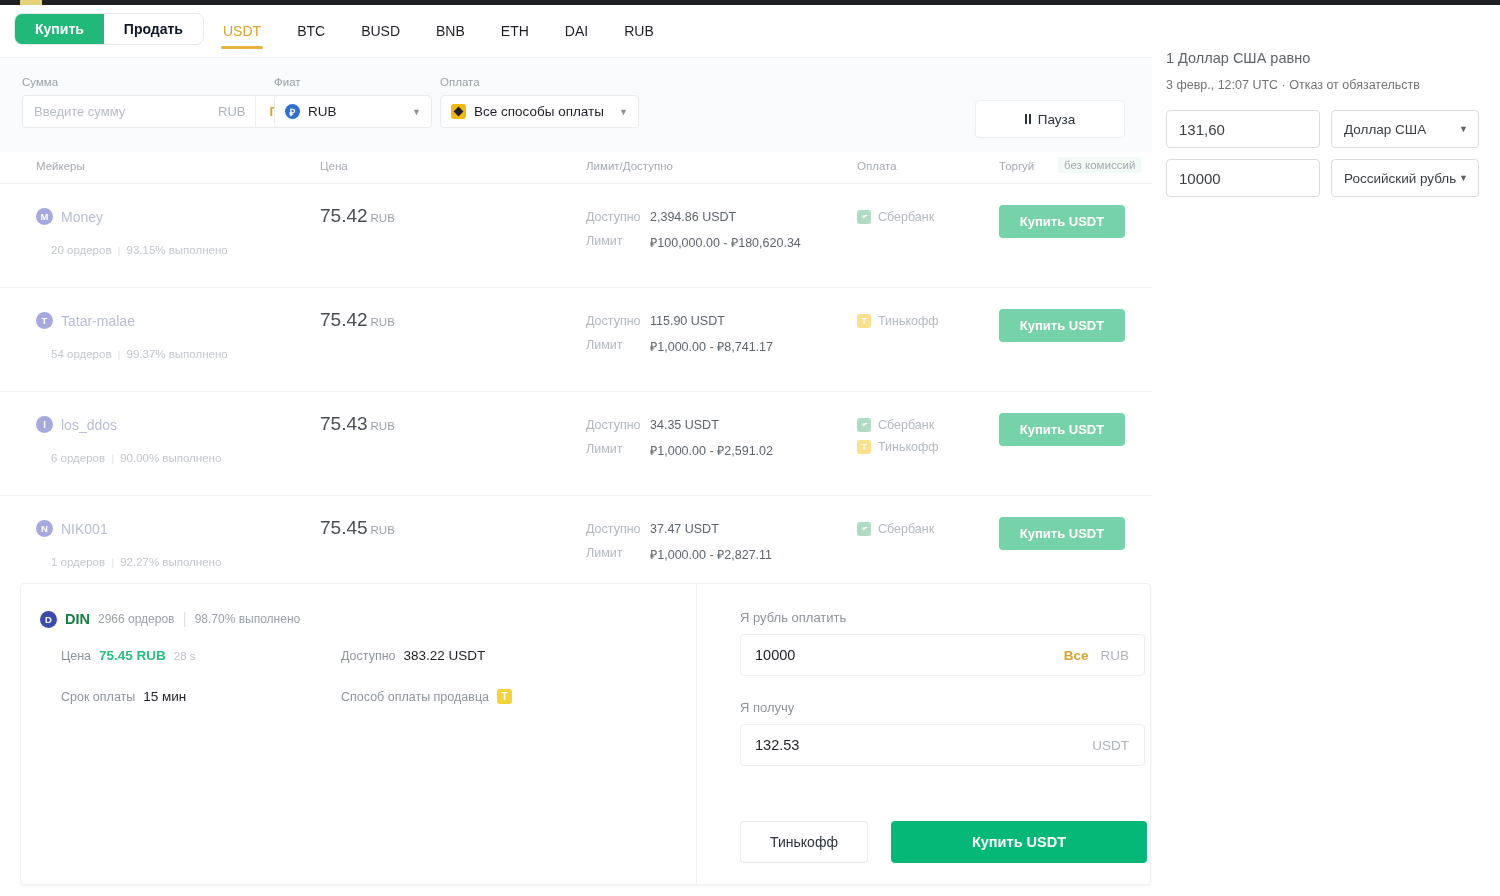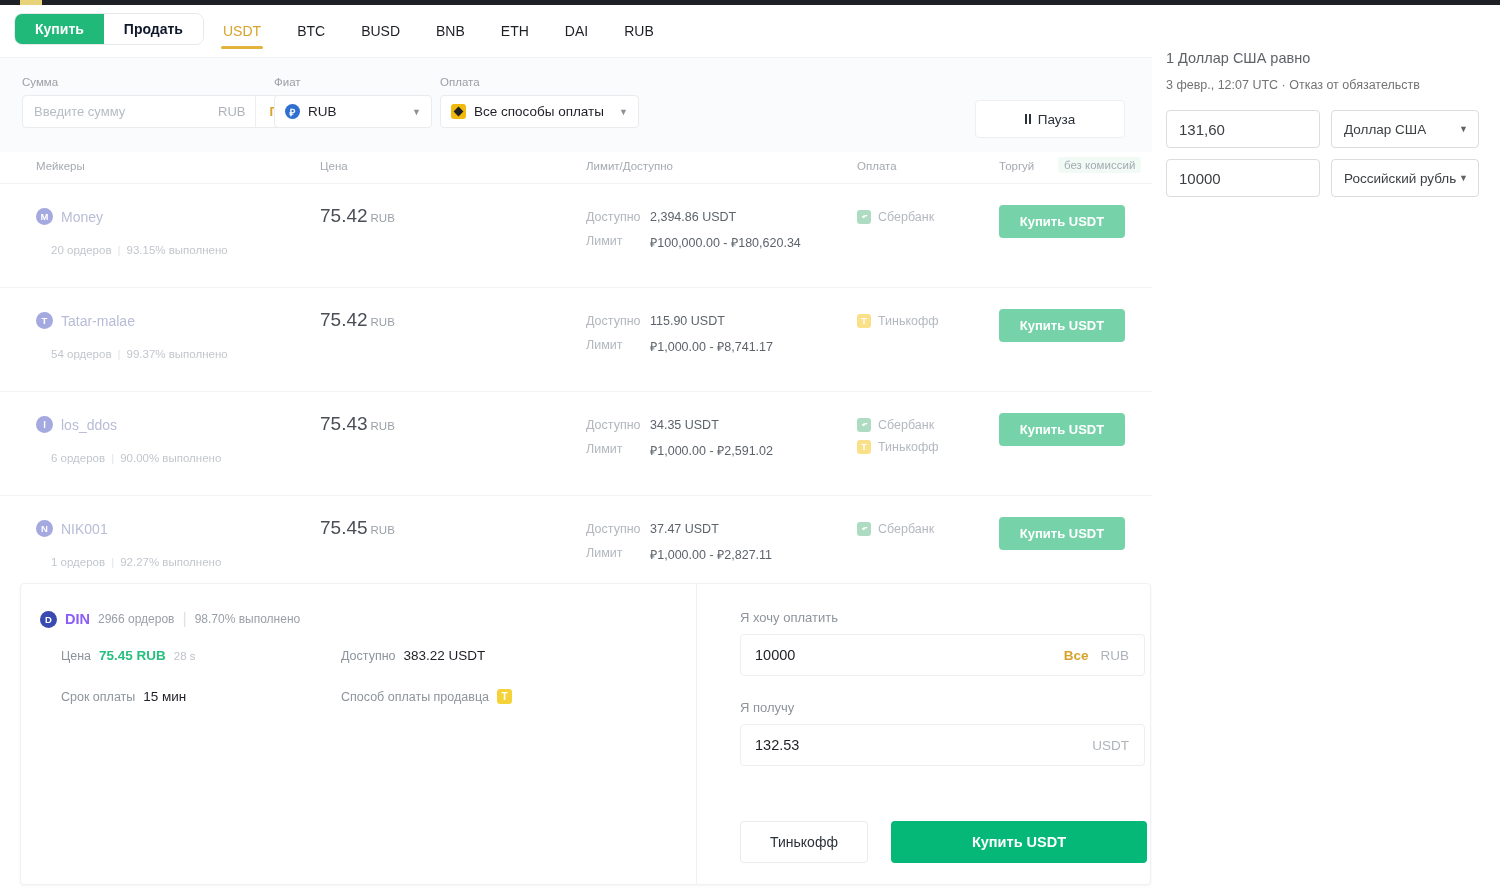--- a/index.html
+++ b/index.html
@@ -127,21 +127,21 @@
   
   .panel {
     position:absolute; left:20px; top:583px; width:1131px; height:302px;
     background:#fff; border:1px solid #f0f1f3; border-radius:4px;
     box-shadow:0 1px 3px rgba(24,26,32,.05);
   }
   .panel .vdiv { position:absolute; left:675px; top:0; bottom:0; width:1px; background:#f0f1f3; }
 
   .pl-head { position:absolute; left:19px; top:26px; display:flex; align-items:center; gap:8px; }
   .pl-head .avatar { background:#3a4bb0; }
-  .pl-head .nm { font-size:14.5px; font-weight:700; color:#8b5cf6; }
+  .pl-head .nm { font-size:14.5px; font-weight:700; color:#15803d; }
   .pl-head .st { font-size:12px; color:#9aa0a8; }
   .pl-head .sep { color:#dfe1e4; }
 
   .pl-grid { position:absolute; left:40px; top:64px; width:620px; }
   .pl-line { display:flex; margin-bottom:26px; }
   .pl-cell { display:flex; align-items:center; gap:8px; }
   .pl-cell.c1 { width:280px; }
   .pl-k { font-size:12.5px; color:#8e949c; }
   .pl-v { font-size:13.5px; color:#1e2026; }
   .pl-v.green { color:#27c07f; font-weight:700; }
@@ -447,21 +447,21 @@
           <span class="pl-v">15 мин</span>
         </div>
         <div class="pl-cell">
           <span class="pl-k">Способ оплаты продавца</span>
           <span class="tinkbadge">T</span>
         </div>
       </div>
     </div>
 
     <div class="form">
-      <div class="flbl" style="margin-top:26px;">Я хочу оплатить</div>
+      <div class="flbl" style="margin-top:26px;">Я рубль оплатить</div>
       <div class="fbox">
         <input type="text" value="10000" style="">
         <span class="all">Все</span>
         <span class="suf">RUB</span>
       </div>
       <div class="flbl" style="margin-top:24px;">Я получу</div>
       <div class="fbox">
         <input type="text" value="132.53" style="">
         <span class="suf">USDT</span>
       </div>

